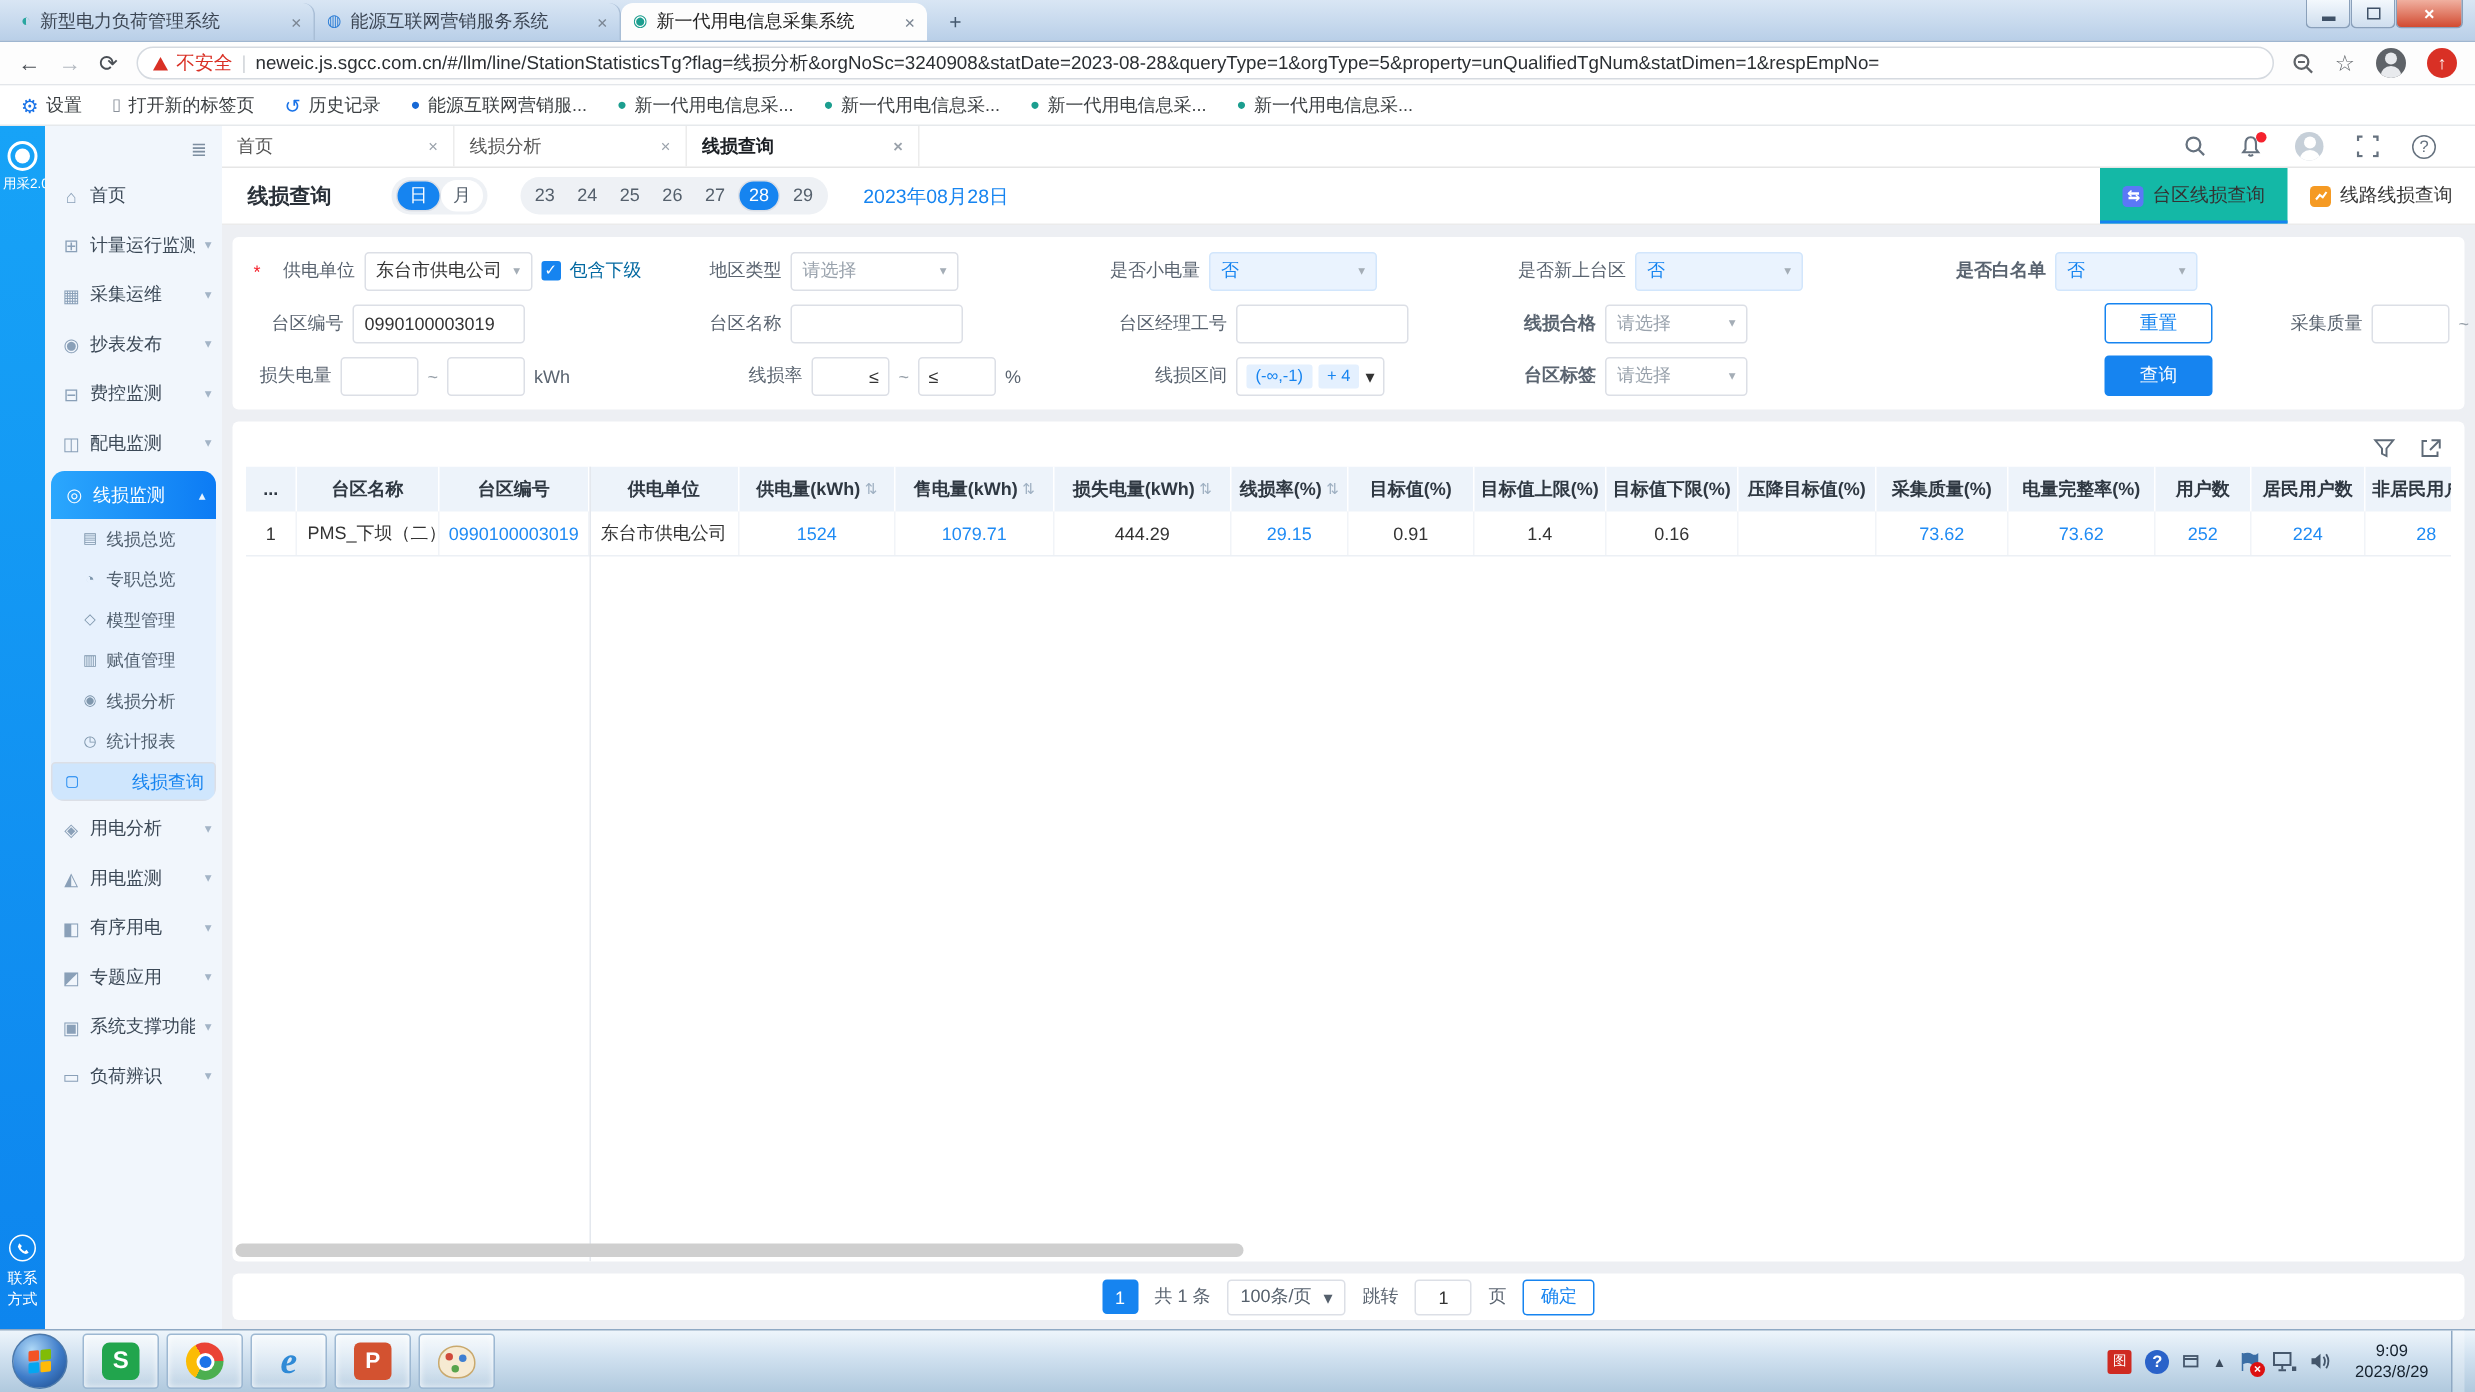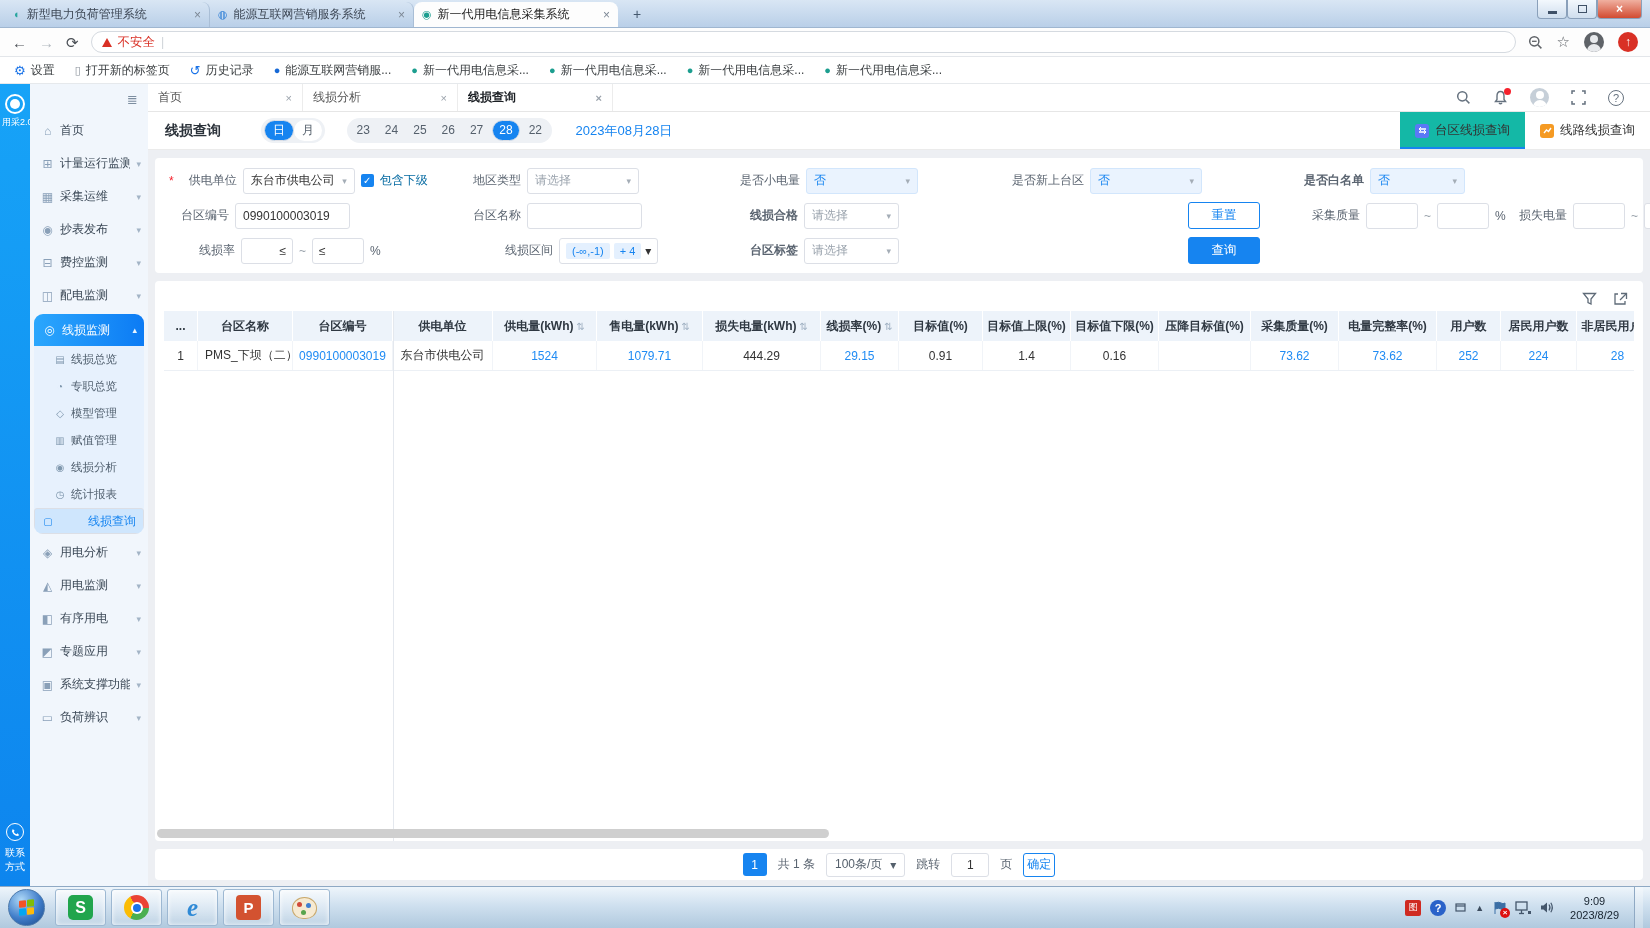--- a/index.html
+++ b/index.html
@@ -180,21 +180,21 @@
   .hthumb { position:absolute; left:0; top:0; width:672px; height:9px; border-radius:5px; background:#cfcfcf; }
 
   .pagination { height:31px; background:#fff; border-radius:4px; display:flex; align-items:center;
     justify-content:center; gap:11px; font-size:12px; color:#5a6470; }
   .pg-cur { width:24px; height:23px; background:#1684f0; color:#fff; border-radius:3px; display:flex;
     align-items:center; justify-content:center; }
   .pg-size { height:24px; border:1px solid #dcdfe6; border-radius:3px; display:flex; align-items:center;
     gap:8px; padding:0 8px; color:#55606c; }
   .pg-jump { width:38px; height:24px; border:1px solid #dcdfe6; border-radius:3px; text-align:center;
     font-size:12px; color:#333; outline:none; font-family:inherit; }
-  .pg-ok { width:32px; height:24px; border:1px solid #1684f0; border-radius:3px; color:#1684f0;
+  .pg-ok { width:48px; height:24px; border:1px solid #1684f0; border-radius:3px; color:#1684f0;
     background:#fff; display:flex; align-items:center; justify-content:center; }
 
   
   .taskbar { position:absolute; left:0; right:0; bottom:0; height:42px;
     background:linear-gradient(#eef5fb,#cfe0ef 45%,#b0c9de); border-top:1px solid #8fa9c4;
     display:flex; align-items:center; padding:0 3px; gap:5px; }
   .orb { width:37px; height:37px; border-radius:50%; margin:0 5px;
     background:radial-gradient(circle at 35% 28%, #aed8f7, #3e7cc9 55%, #1b4785);
     border:1px solid #4c79ab; display:flex; align-items:center; justify-content:center; }
   .flag { width:15px; height:15px; display:grid; grid-template-columns:1fr 1fr; gap:1.5px; transform:skewY(-6deg); }
@@ -264,20 +264,21 @@
 </div>
 
 <div class="toolbar">
   <span class="navico">←</span>
   <span class="navico dim">→</span>
   <span class="navico">⟳</span>
   <div class="omnibox">
     <span class="warn-tri"></span>
     <span class="warn-txt">不安全</span>
     <span class="omni-sep">|</span>
+    <span class="url">neweic.js.sgcc.com.cn/#/llm/line/StationStatisticsTg?flag=线损分析&amp;orgNoSc=3240908&amp;statDate=2023-08-28&amp;queryType=1&amp;orgType=5&amp;property=unQualifiedTgNum&amp;statDimen=1&amp;respEmpNo=</span>
   </div>
   <div class="tool-right">
     <svg width="15" height="15" viewBox="0 0 15 15">
         <circle cx="6.3" cy="6.3" r="4.6" fill="none" stroke="#5f6368" stroke-width="1.5"></circle>
         <line x1="9.8" y1="9.8" x2="13.4" y2="13.4" stroke="#5f6368" stroke-width="1.5"></line>
         <line x1="4" y1="6.3" x2="8.6" y2="6.3" stroke="#5f6368" stroke-width="1.3"></line>
       </svg>
     <span class="star">☆</span>
     <span class="avatar-sm"></span>
     <span class="update-badge">↑</span>
@@ -477,21 +478,21 @@
         <span class="opt sel">日</span>
         <span class="opt white">月</span>
       </div>
       <div class="pill days">
         <span class="d">23</span>
         <span class="d">24</span>
         <span class="d">25</span>
         <span class="d">26</span>
         <span class="d">27</span>
         <span class="d sel">28</span>
-        <span class="d">22</span>
+        <span class="d">29</span>
       </div>
       <span class="date-lbl">2023年08月28日</span>
       <div class="vtabs">
         <div class="vtab active">
           <span class="vico blue">
             <svg width="9" height="9" viewBox="0 0 9 9">
                 <path d="M1 3 H8 M1 6 H8" stroke="#fff" stroke-width="1.6"></path>
                 <path d="M3 1 L1 3 L3 5 M6 4 L8 6 L6 8" fill="none" stroke="#fff" stroke-width="1"></path>
               </svg>
           </span>
@@ -551,20 +552,24 @@
           </div>
         </div>
         <div class="fbtn-cell"></div>
 
         <div class="fcell w1">
           <span class="flabel">台区编号</span>
           <input class="inp w115" value="0990100003019" style="">
         </div>
         <div class="fcell w2">
           <span class="flabel">台区名称</span>
+          <input class="inp w115" value="" style="">
+        </div>
+        <div class="fcell w4">
+          <span class="flabel">台区经理工号</span>
           <input class="inp w115" value="" style="">
         </div>
         <div class="fcell w5">
           <span class="flabel">线损合格</span>
           <div class="sel w95 ph">
             <span>请选择</span>
               <span class="caret">▾</span>
           </div>
         </div>
         <div class="fbtn-cell">

